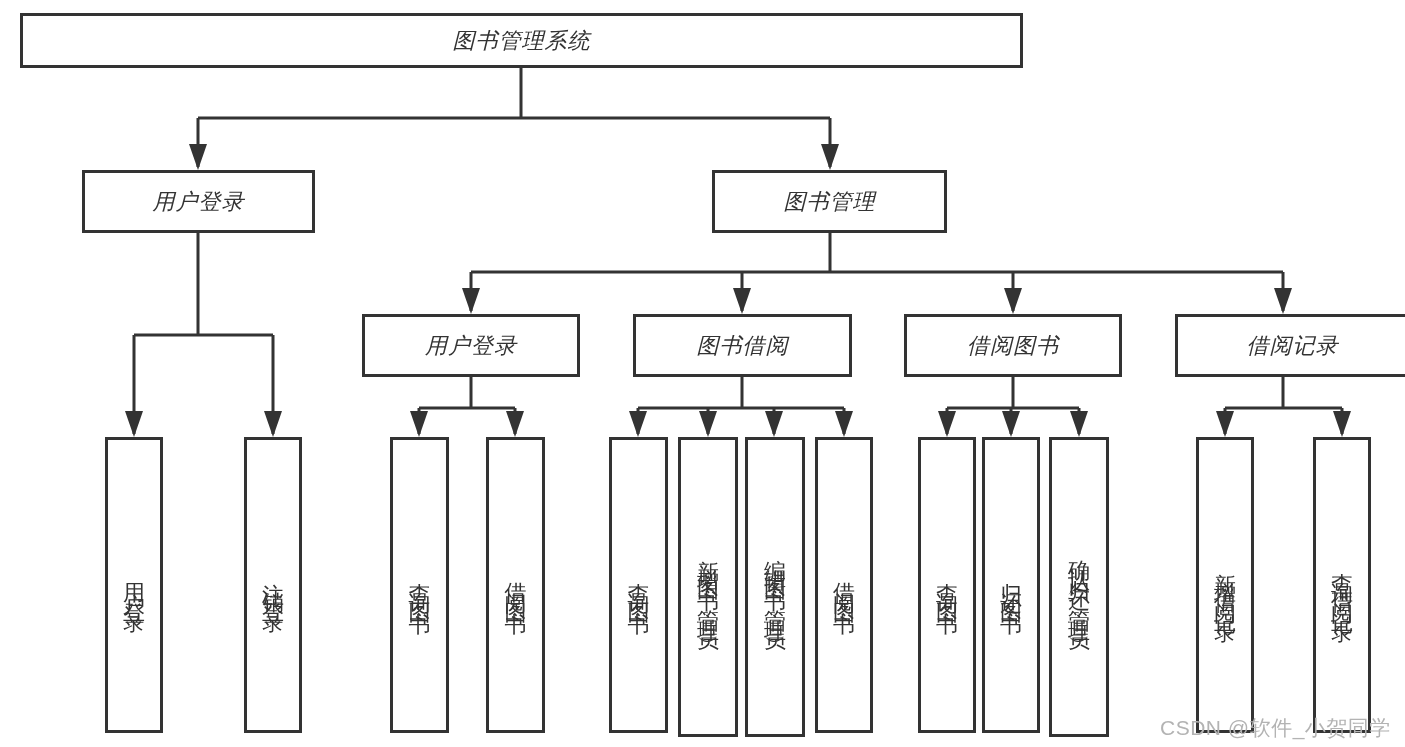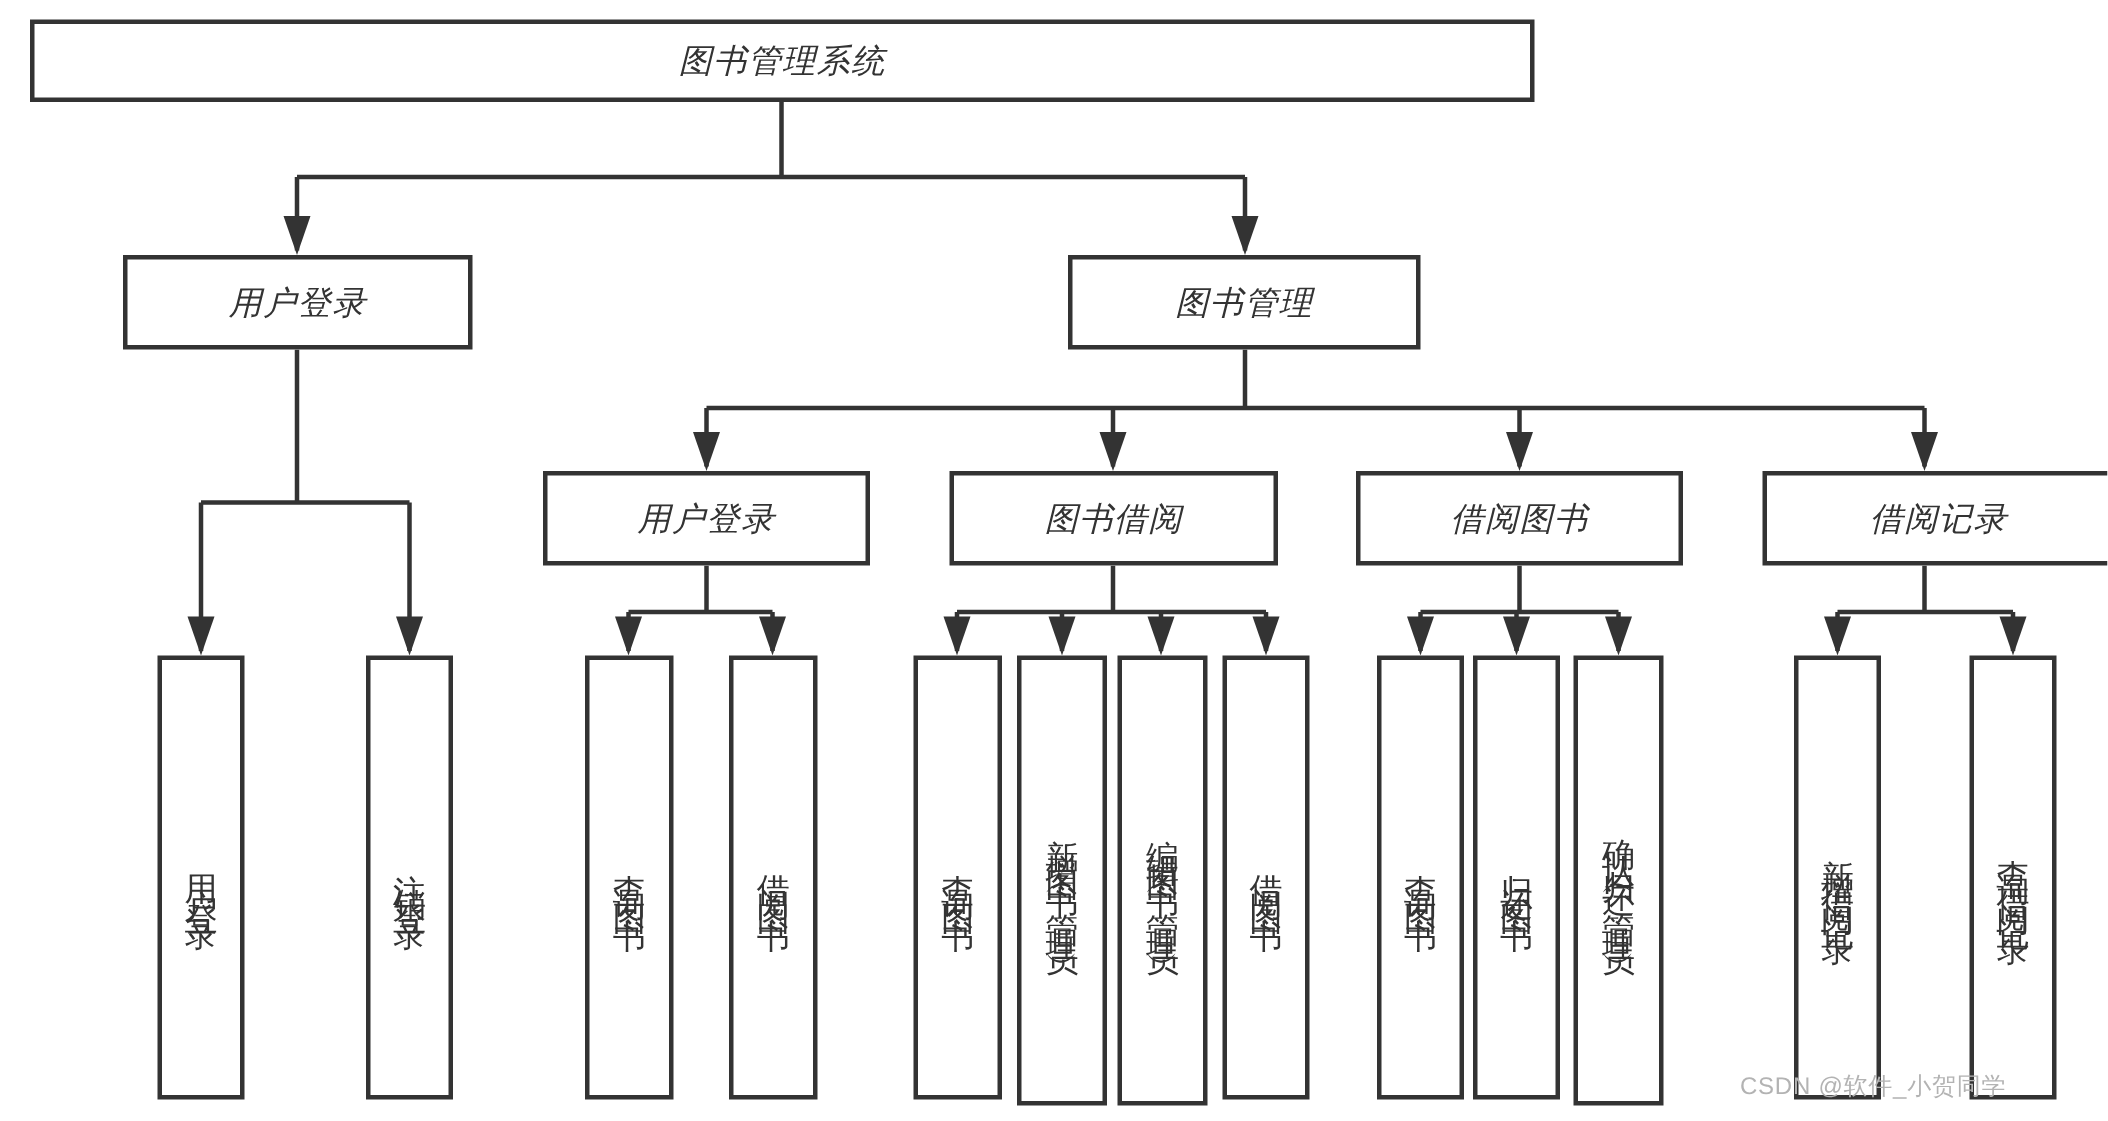--- a/index.html
+++ b/index.html
@@ -35,21 +35,21 @@
     color:var(--text,#333);
     display:flex;align-items:center;justify-content:center;
     font-size:22px;
     writing-mode:vertical-rl;
     text-orientation:mixed;
     letter-spacing:10px;
     line-height:1;
   }
   .watermark{
     position:absolute;left:1160px;top:714px;
-    font-size:16px;color:var(--watermark,#b3b3b3);
+    font-size:21px;color:var(--watermark,#b3b3b3);
     letter-spacing:0.5px;white-space:nowrap;z-index:5;
   }
 </style>
 </head>
 <body>
 
 <div class="canvas">
 
   <svg class="wires" viewBox="0 0 1405 747" xmlns="http://www.w3.org/2000/svg">
     <g fill="none" stroke="#333333" stroke-width="3">

